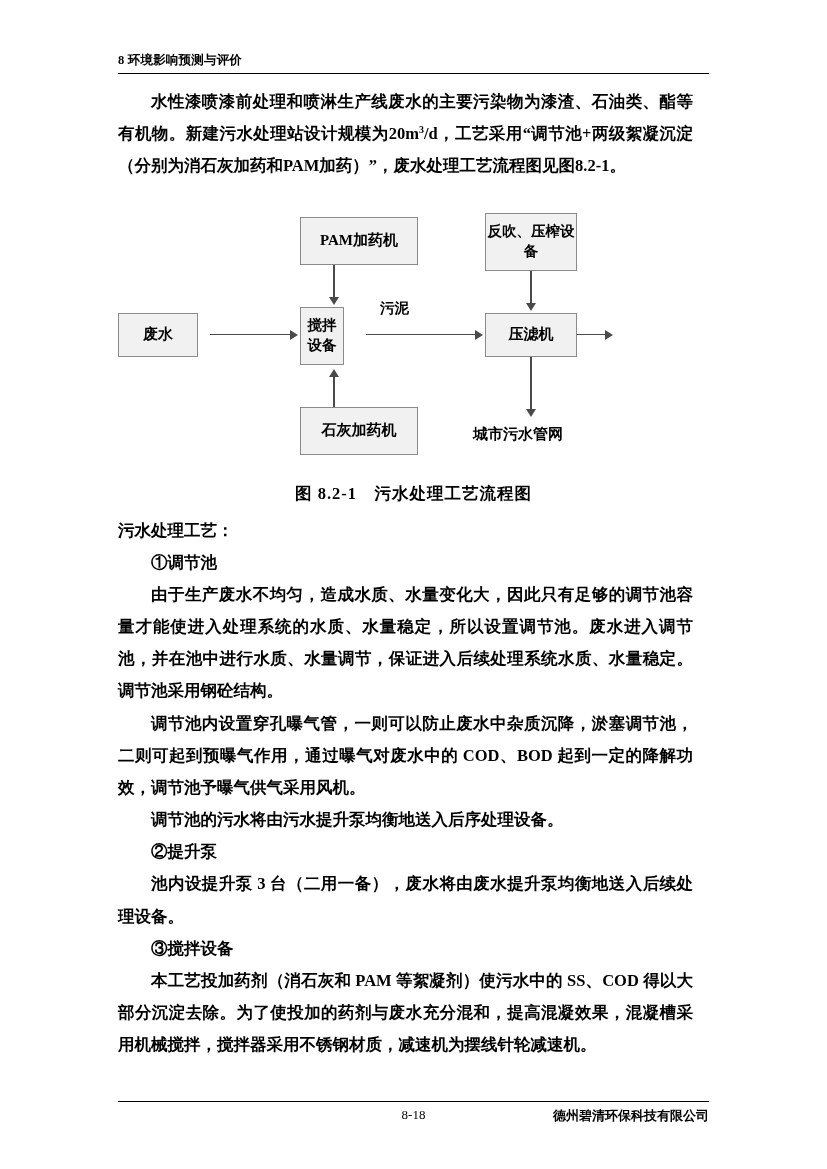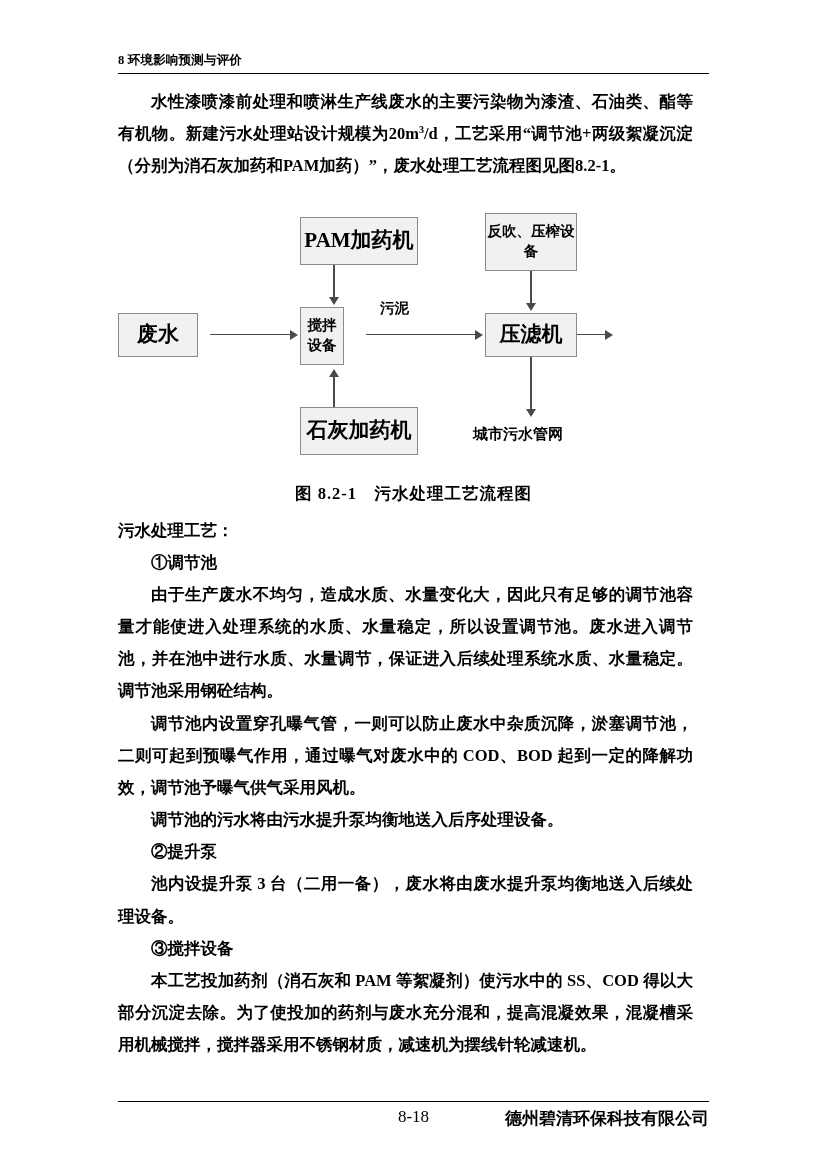--- a/index.html
+++ b/index.html
@@ -61,21 +61,21 @@
   
   .figure {
     position: relative;
     height: 280px;
     margin: 14px 0 4px 0;
   }
   .box {
     position: absolute;
     border: 1.2px solid #8a8a8a;
     background: #f1f1f1;
-    font-size: 21px;
+    font-size: 15px;
     font-weight: bold;
     display: flex;
     align-items: center;
     justify-content: center;
     text-align: center;
     line-height: 1.35;
     box-sizing: border-box;
     font-family: "Liberation Serif", "DejaVu Serif", serif;
   }
   .ln {
@@ -122,21 +122,21 @@
   }
 
   
   .footer {
     position: absolute;
     left: 118px;
     right: 118px;
     bottom: 44px;
     border-top: 1.2px solid #000;
     padding-top: 5px;
-    font-size: 17px;
+    font-size: 13px;
   }
   .footer-inner {
     position: relative;
     height: 18px;
   }
   .footer-page {
     position: absolute;
     left: 50%;
     transform: translateX(-50%);
   }

